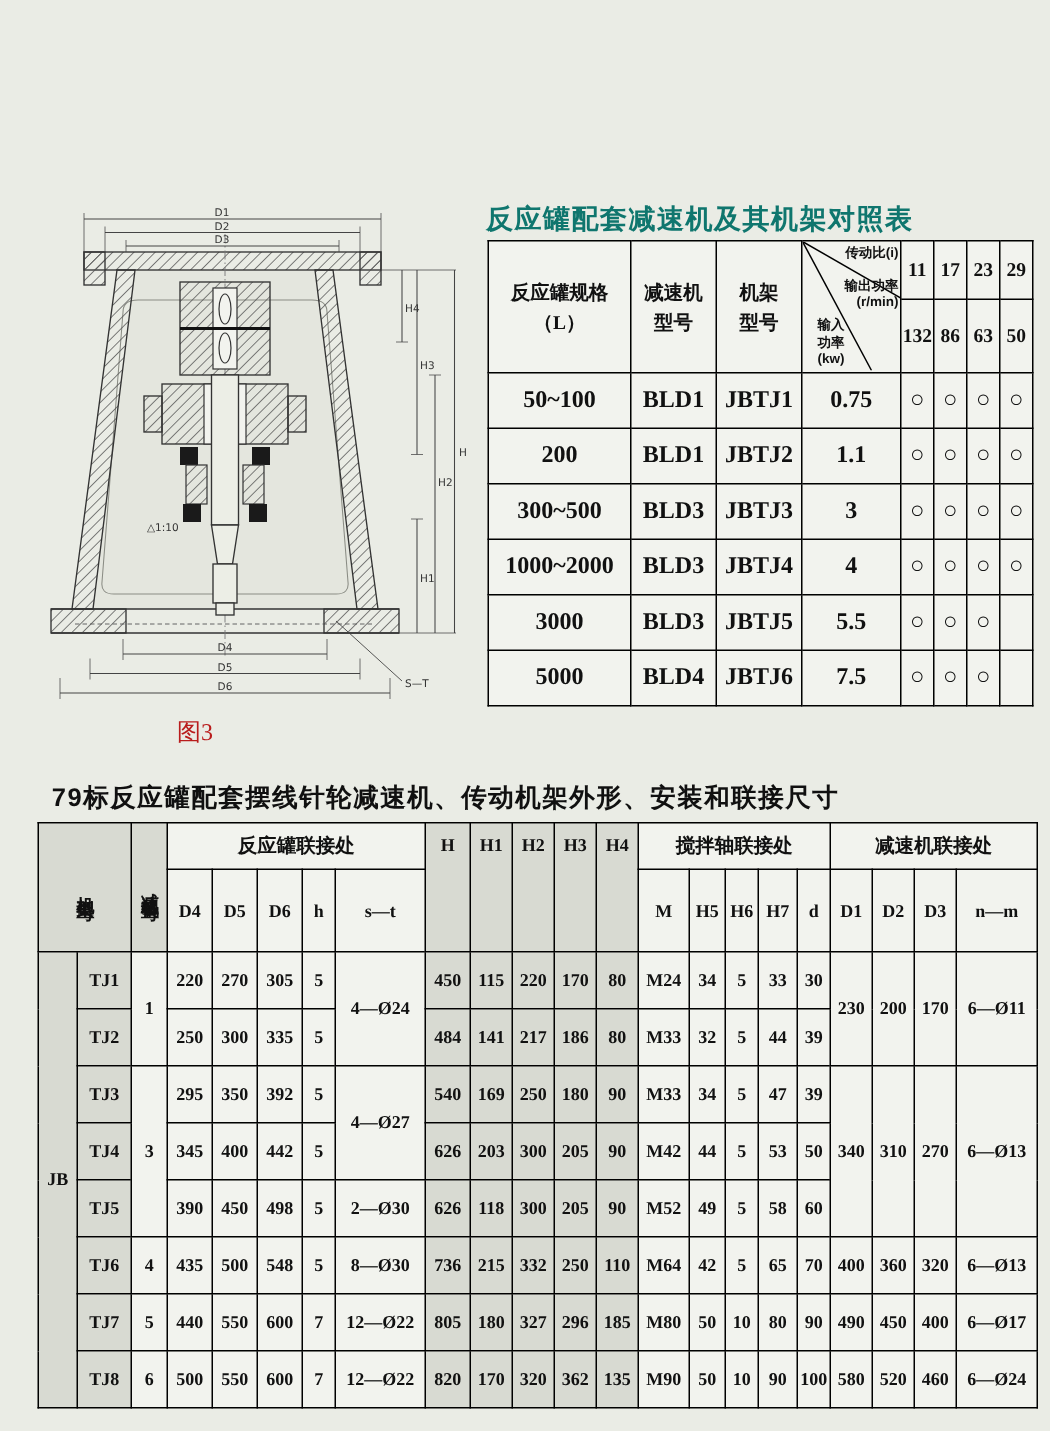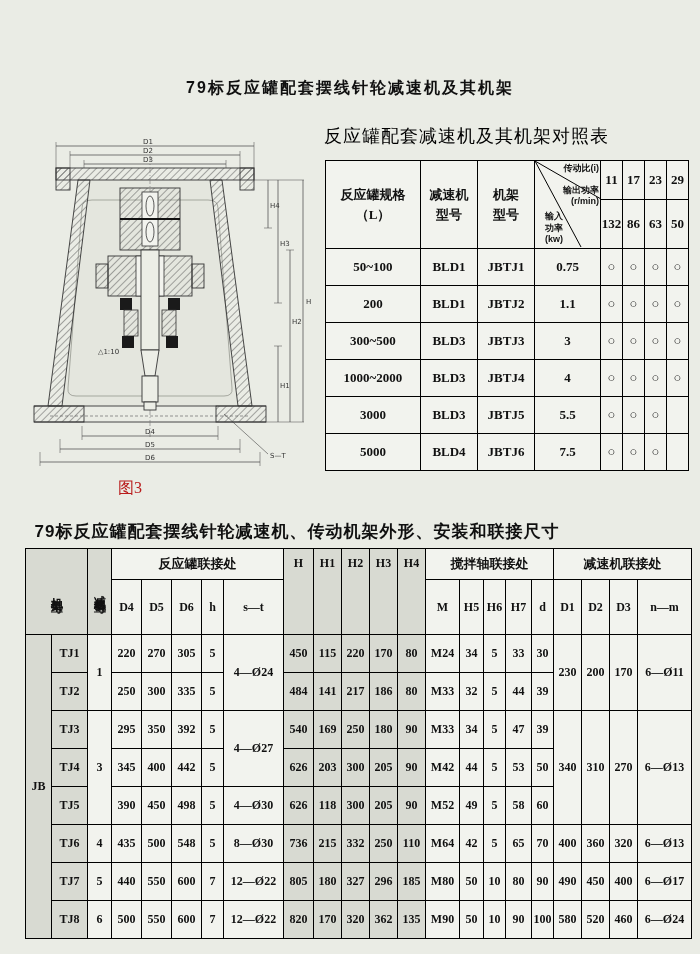--- a/index.html
+++ b/index.html
@@ -3,39 +3,39 @@
 <meta charset="utf-8">
 <style>
   html,body{margin:0;padding:0;}
   body{font-family:"Liberation Serif","DejaVu Serif",serif;color:#151515;}
   #page{position:relative;width:700px;height:954px;background:#eaece5;overflow:hidden;}
 
   
   .main-title{position:absolute;left:0;top:78px;width:700px;text-align:center;
     font-family:"Liberation Sans","DejaVu Sans",sans-serif;font-weight:bold;
     font-size:16px;letter-spacing:2px;color:#101010;}
-  .upper-title{position:absolute;left:324px;top:124px;width:370px;
-    font-family:"Liberation Sans","DejaVu Sans",sans-serif;font-weight:normal;
-    font-size:18px;letter-spacing:1px;color:#000000;}
+  .upper-title{position:absolute;left:324px;top:134px;width:370px;
+    font-family:"Liberation Sans","DejaVu Sans",sans-serif;font-weight:bold;
+    font-size:18px;letter-spacing:1px;color:#0f766e;}
   .lower-title{position:absolute;left:0;top:520px;width:594px;text-align:center;
     font-family:"Liberation Sans","DejaVu Sans",sans-serif;font-weight:bold;
     font-size:17px;letter-spacing:1px;color:#101010;}
   .fig-caption{position:absolute;left:60px;top:478px;width:140px;text-align:center;
     font-size:16px;color:#b91c1c;}
 
   
   table{border-collapse:collapse;table-layout:fixed;}
   td,th{border:1px solid #000;text-align:center;vertical-align:middle;
     font-weight:bold;padding:0;overflow:hidden;background:#f2f3ee;color:#111;}
   .g{background:#d8dad2;}
 
   
   #match-table{position:absolute;left:325px;top:160px;width:363px;}
   #match-table th{font-size:13px;}
-  #match-table td{font-size:13px;height:36px;}
+  #match-table td{font-size:16px;height:36px;}
   #match-table .num{font-size:13px;}
   .wrapspec{display:inline-block;width:72px;line-height:1.5;}
   .wrapmod{display:inline-block;width:45px;line-height:1.5;}
   .wrapfr{display:inline-block;width:30px;line-height:1.5;}
   .circle{font-size:13px;font-weight:normal;}
 
   
   .diag{position:relative;height:86px;padding:0;}
   .diag svg{position:absolute;left:0;top:0;}
   .diag .lbl{position:absolute;font-size:9px;font-weight:bold;line-height:1.25;
@@ -56,21 +56,20 @@
   
   #figure-wrap{position:absolute;left:20px;top:138px;width:295px;height:345px;}
   #figure-wrap svg{display:block;}
   .dimtxt{font-size:7px;font-family:"DejaVu Sans",sans-serif;fill:#333;}
 </style>
 </head>
 <body>
 
 <div id="page">
 
-  <div class="main-title">79标反应罐配套摆线针轮减速机及其机架</div>
 
   <div id="figure-wrap">
     <svg width="295" height="340" viewBox="0 0 295 340">
       <defs>
         <pattern id="hatch" width="5" height="5" patternUnits="userSpaceOnUse" patternTransform="rotate(45)">
           <line x1="0" y1="0" x2="0" y2="5" stroke="#555" stroke-width="1"></line>
         </pattern>
       </defs>
 
       <polygon points="70,42 190,42 218,268 42,268" fill="#e4e6de" stroke="none"></polygon>
@@ -407,21 +406,21 @@
       <td>53</td>
       <td>50</td>
     </tr>
 
     <tr>
       <td class="g">TJ5</td>
       <td>390</td>
       <td>450</td>
       <td>498</td>
       <td>5</td>
-      <td>4—Ø30</td>
+      <td>2—Ø30</td>
       <td class="g">626</td>
       <td class="g">118</td>
       <td class="g">300</td>
       <td class="g">205</td>
       <td class="g">90</td>
       <td>M52</td>
       <td>49</td>
       <td>5</td>
       <td>58</td>
       <td>60</td>

